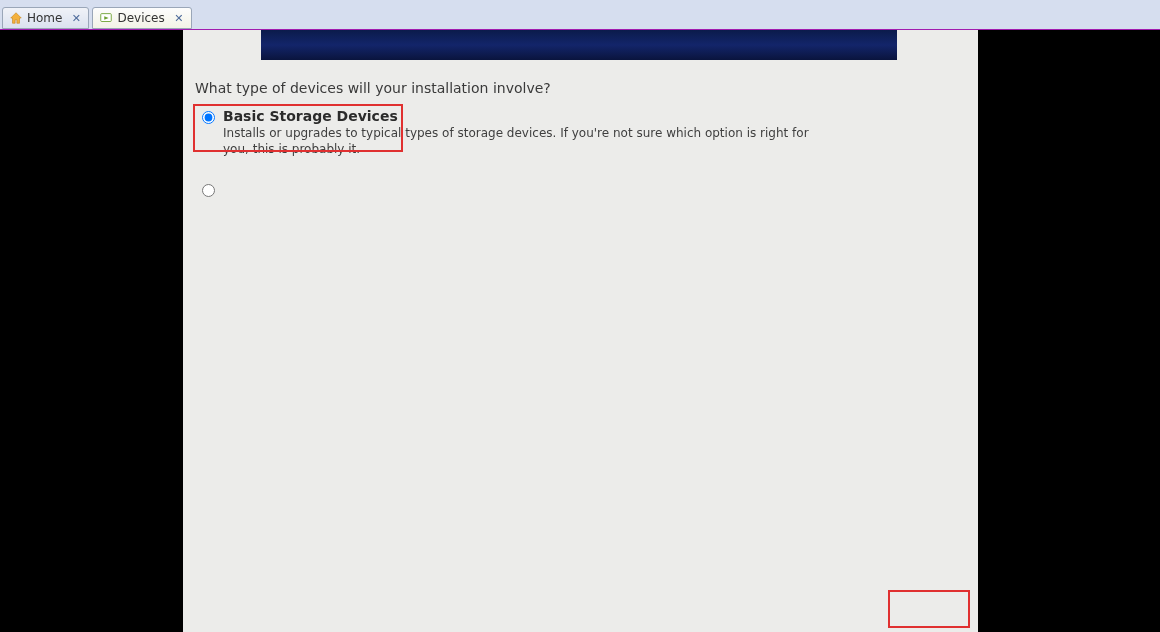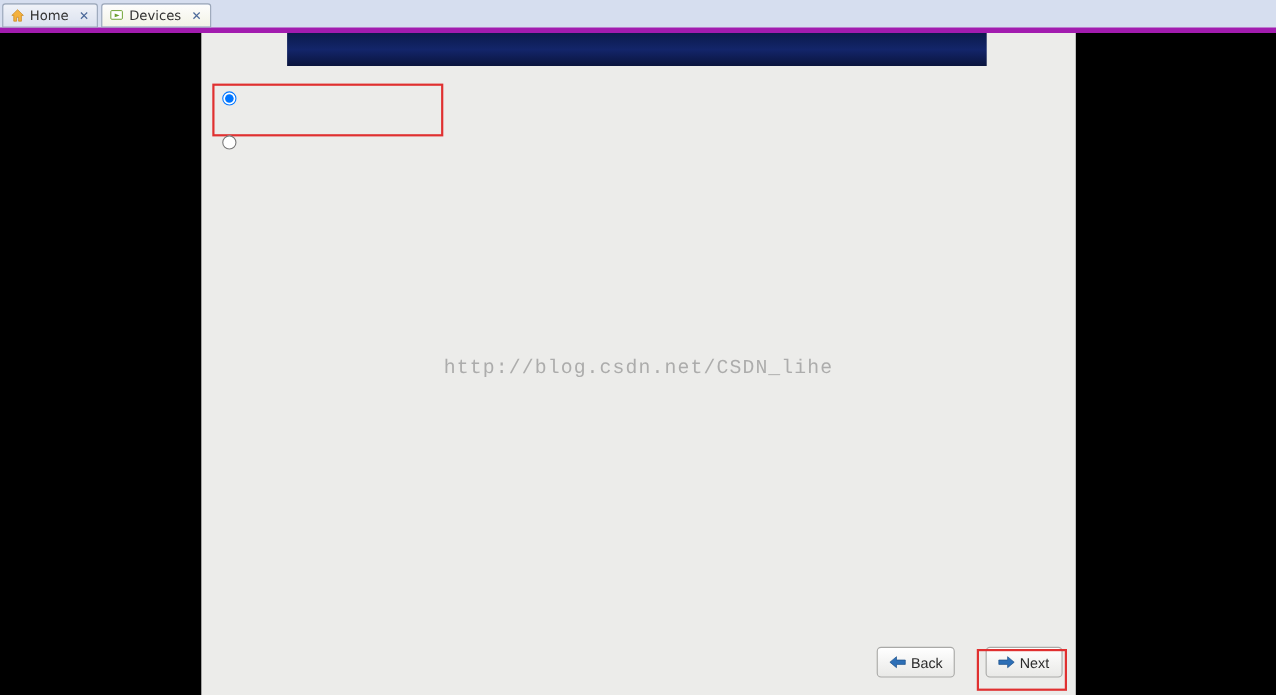--- a/index.html
+++ b/index.html
@@ -5,21 +5,21 @@
   * { box-sizing: border-box; }
   html, body { margin: 0; padding: 0; width: 1160px; height: 632px; font-family: "DejaVu Sans", "Liberation Sans", Arial, sans-serif; font-size: 13px; }
   body { background: #000; overflow: hidden; }
 
   
   .tabbar {
     position: absolute;
     left: 0; top: 0;
     width: 1160px; height: 30px;
     background: #d6deef;
-    border-bottom: 5px solid #a21caf;
+    border-bottom: 1px solid #a21caf;
     display: flex;
     align-items: flex-end;
     padding-left: 2px;
   }
   .tab {
     height: 22px;
     min-width: 80px;
     background: linear-gradient(#fdfdfd, #f3f3e6);
     border: 1px solid #9aa6b8;
     border-radius: 3px 3px 0 0;
@@ -183,48 +183,32 @@
     <span class="close">✕</span>
   </div>
 </div>
 
 <div class="vm-matte"></div>
 
 <div class="installer">
   <div class="banner"></div>
 
   <div class="main">
+    <div class="question">What type of devices will your installation involve?</div>
 
     <label class="option">
       <div class="red-box-1"></div>
       <input type="radio" name="storage" checked="" style="">
       <div class="opt-body">
+        <div class="opt-title">Basic Storage Devices</div>
+        <div class="opt-desc">Installs or upgrades to typical types of storage devices.  If you're not sure which option is right for you, this is probably it.</div>
       </div>
     </label>
 
     <label class="option">
       <input type="radio" name="storage" style="">
     </label>
   </div>
 
-  <div class="watermark">http://blog.csdn.net/CSDN_lihe</div>
-
-  <div class="footer">
-    <button class="btn">
-      <span class="arrow">
-        <svg width="16" height="12" viewBox="0 0 16 12">
-            <path d="M7 1 L1 6 L7 11 L7 8 L15 8 L15 4 L7 4 Z" fill="#2d6fb7" stroke="#1a4e86" stroke-width="0.6"></path>
-          </svg>
-      </span>
-      <span>Back</span>
-    </button>
-    <button class="btn">
-      <span class="arrow">
-        <svg width="16" height="12" viewBox="0 0 16 12">
-            <path d="M9 1 L15 6 L9 11 L9 8 L1 8 L1 4 L9 4 Z" fill="#2d6fb7" stroke="#1a4e86" stroke-width="0.6"></path>
-          </svg>
-      </span>
-      <span>Next</span>
-    </button>
-  </div>
+
 
   <div class="red-box-2"></div>
 </div>
 
 </body></html>

